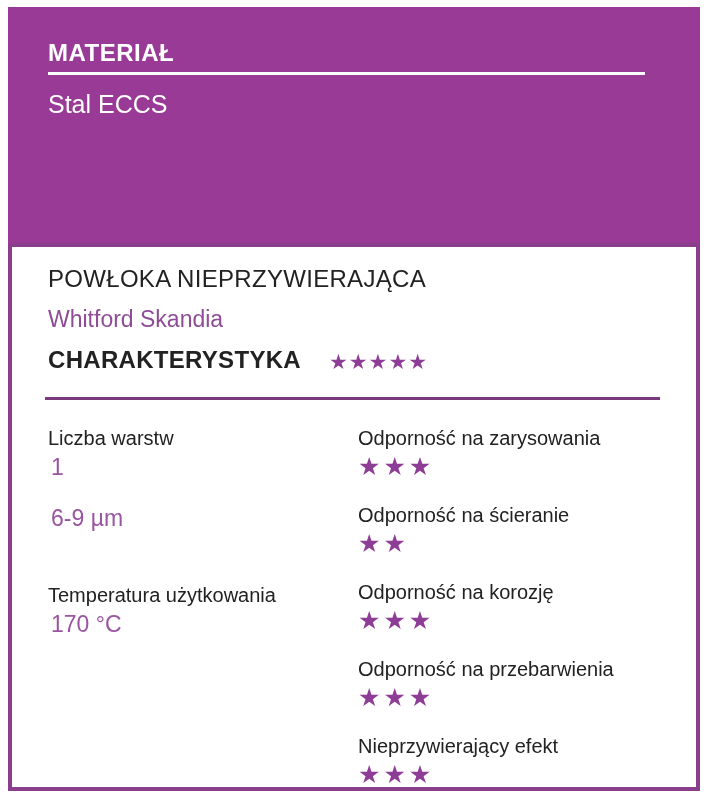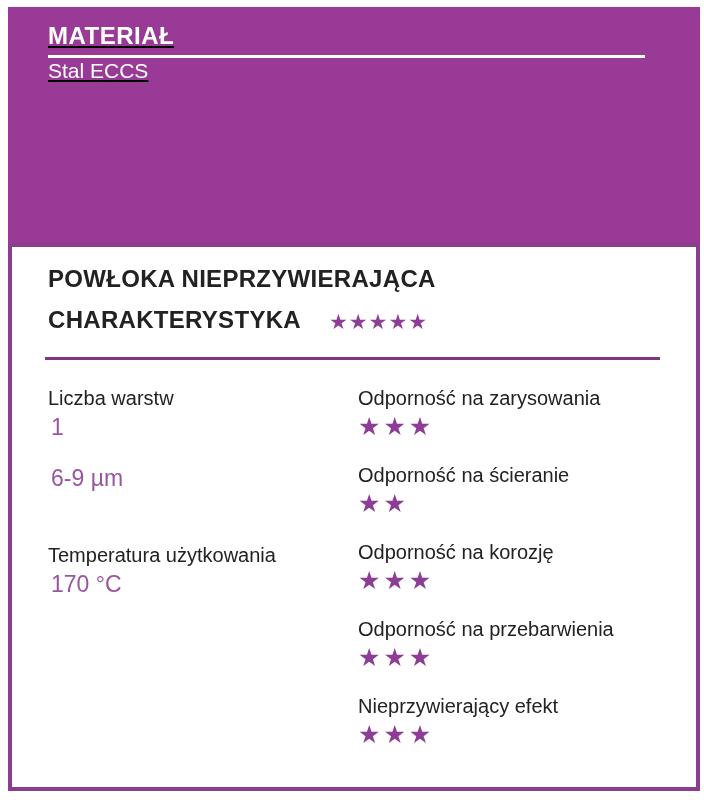--- a/index.html
+++ b/index.html
@@ -5,43 +5,42 @@
   * { margin:0; padding:0; box-sizing:border-box; }
   html,body { width:704px; height:800px; background:#ffffff; overflow:hidden; }
   body { font-family:"Liberation Sans","DejaVu Sans",sans-serif; }
 
   .sheet { width:692px; margin:7px 4px 0 8px; }
 
   
   .top-panel {
     background:var(--purple_bg,#993b96);
     height:236px;
-    padding:16px 0 0 40px;
-    text-decoration:underline;
+    padding:33px 0 0 40px;
   }
   .top-heading {
     color:var(--heading_text_on_purple,#ffffff);
     font-size:24px; font-weight:bold; line-height:26px; letter-spacing:0.5px;
   }
   .top-rule { height:3px; background:var(--heading_text_on_purple,#ffffff); margin:6px 55px 0 0; }
   .top-value {
     color:var(--heading_text_on_purple,#ffffff);
-    font-size:21px; line-height:26px; 
+    font-size:25px; line-height:26px; margin-top:16px;
   }
   .spec-section + .spec-section { margin-top:33px; }
 
   
   .coating-panel {
     height:548px; background:#ffffff;
     border:4px solid var(--panel_border,#8b3e8b);
     padding:18px 20px 0 36px;
     overflow:hidden;
   }
   .panel-title {
-    font-size:24px; font-weight:bold; color:var(--label_text,#1d1d1d);
+    font-size:24px; font-weight:normal; color:var(--label_text,#1d1d1d);
     line-height:28px; letter-spacing:0.3px;
   }
   .brand {
     color:var(--brand_text,#8e4c96);
     font-size:23px; line-height:28px; margin-top:12px;
   }
   .char-row { margin-top:12px; display:flex; align-items:center;text-align:right; }
   .char-title {
     font-size:24px; font-weight:bold; color:var(--label_text,#1d1d1d);
     line-height:30px; letter-spacing:0.3px;
@@ -74,20 +73,21 @@
   <div class="top-panel">
     <div class="spec-section">
       <div class="top-heading">MATERIAŁ</div>
       <div class="top-rule"></div>
       <div class="top-value">Stal ECCS</div>
     </div>
   </div>
 
   <div class="coating-panel">
     <div class="panel-title">POWŁOKA NIEPRZYWIERAJĄCA</div>
+    <div class="brand">Whitford Skandia</div>
 
     <div class="char-row">
       <span class="char-title">CHARAKTERYSTYKA</span>
       <span class="char-stars">★★★★★</span>
     </div>
 
     <div class="divider"></div>
 
     <div class="specs-grid">
 

